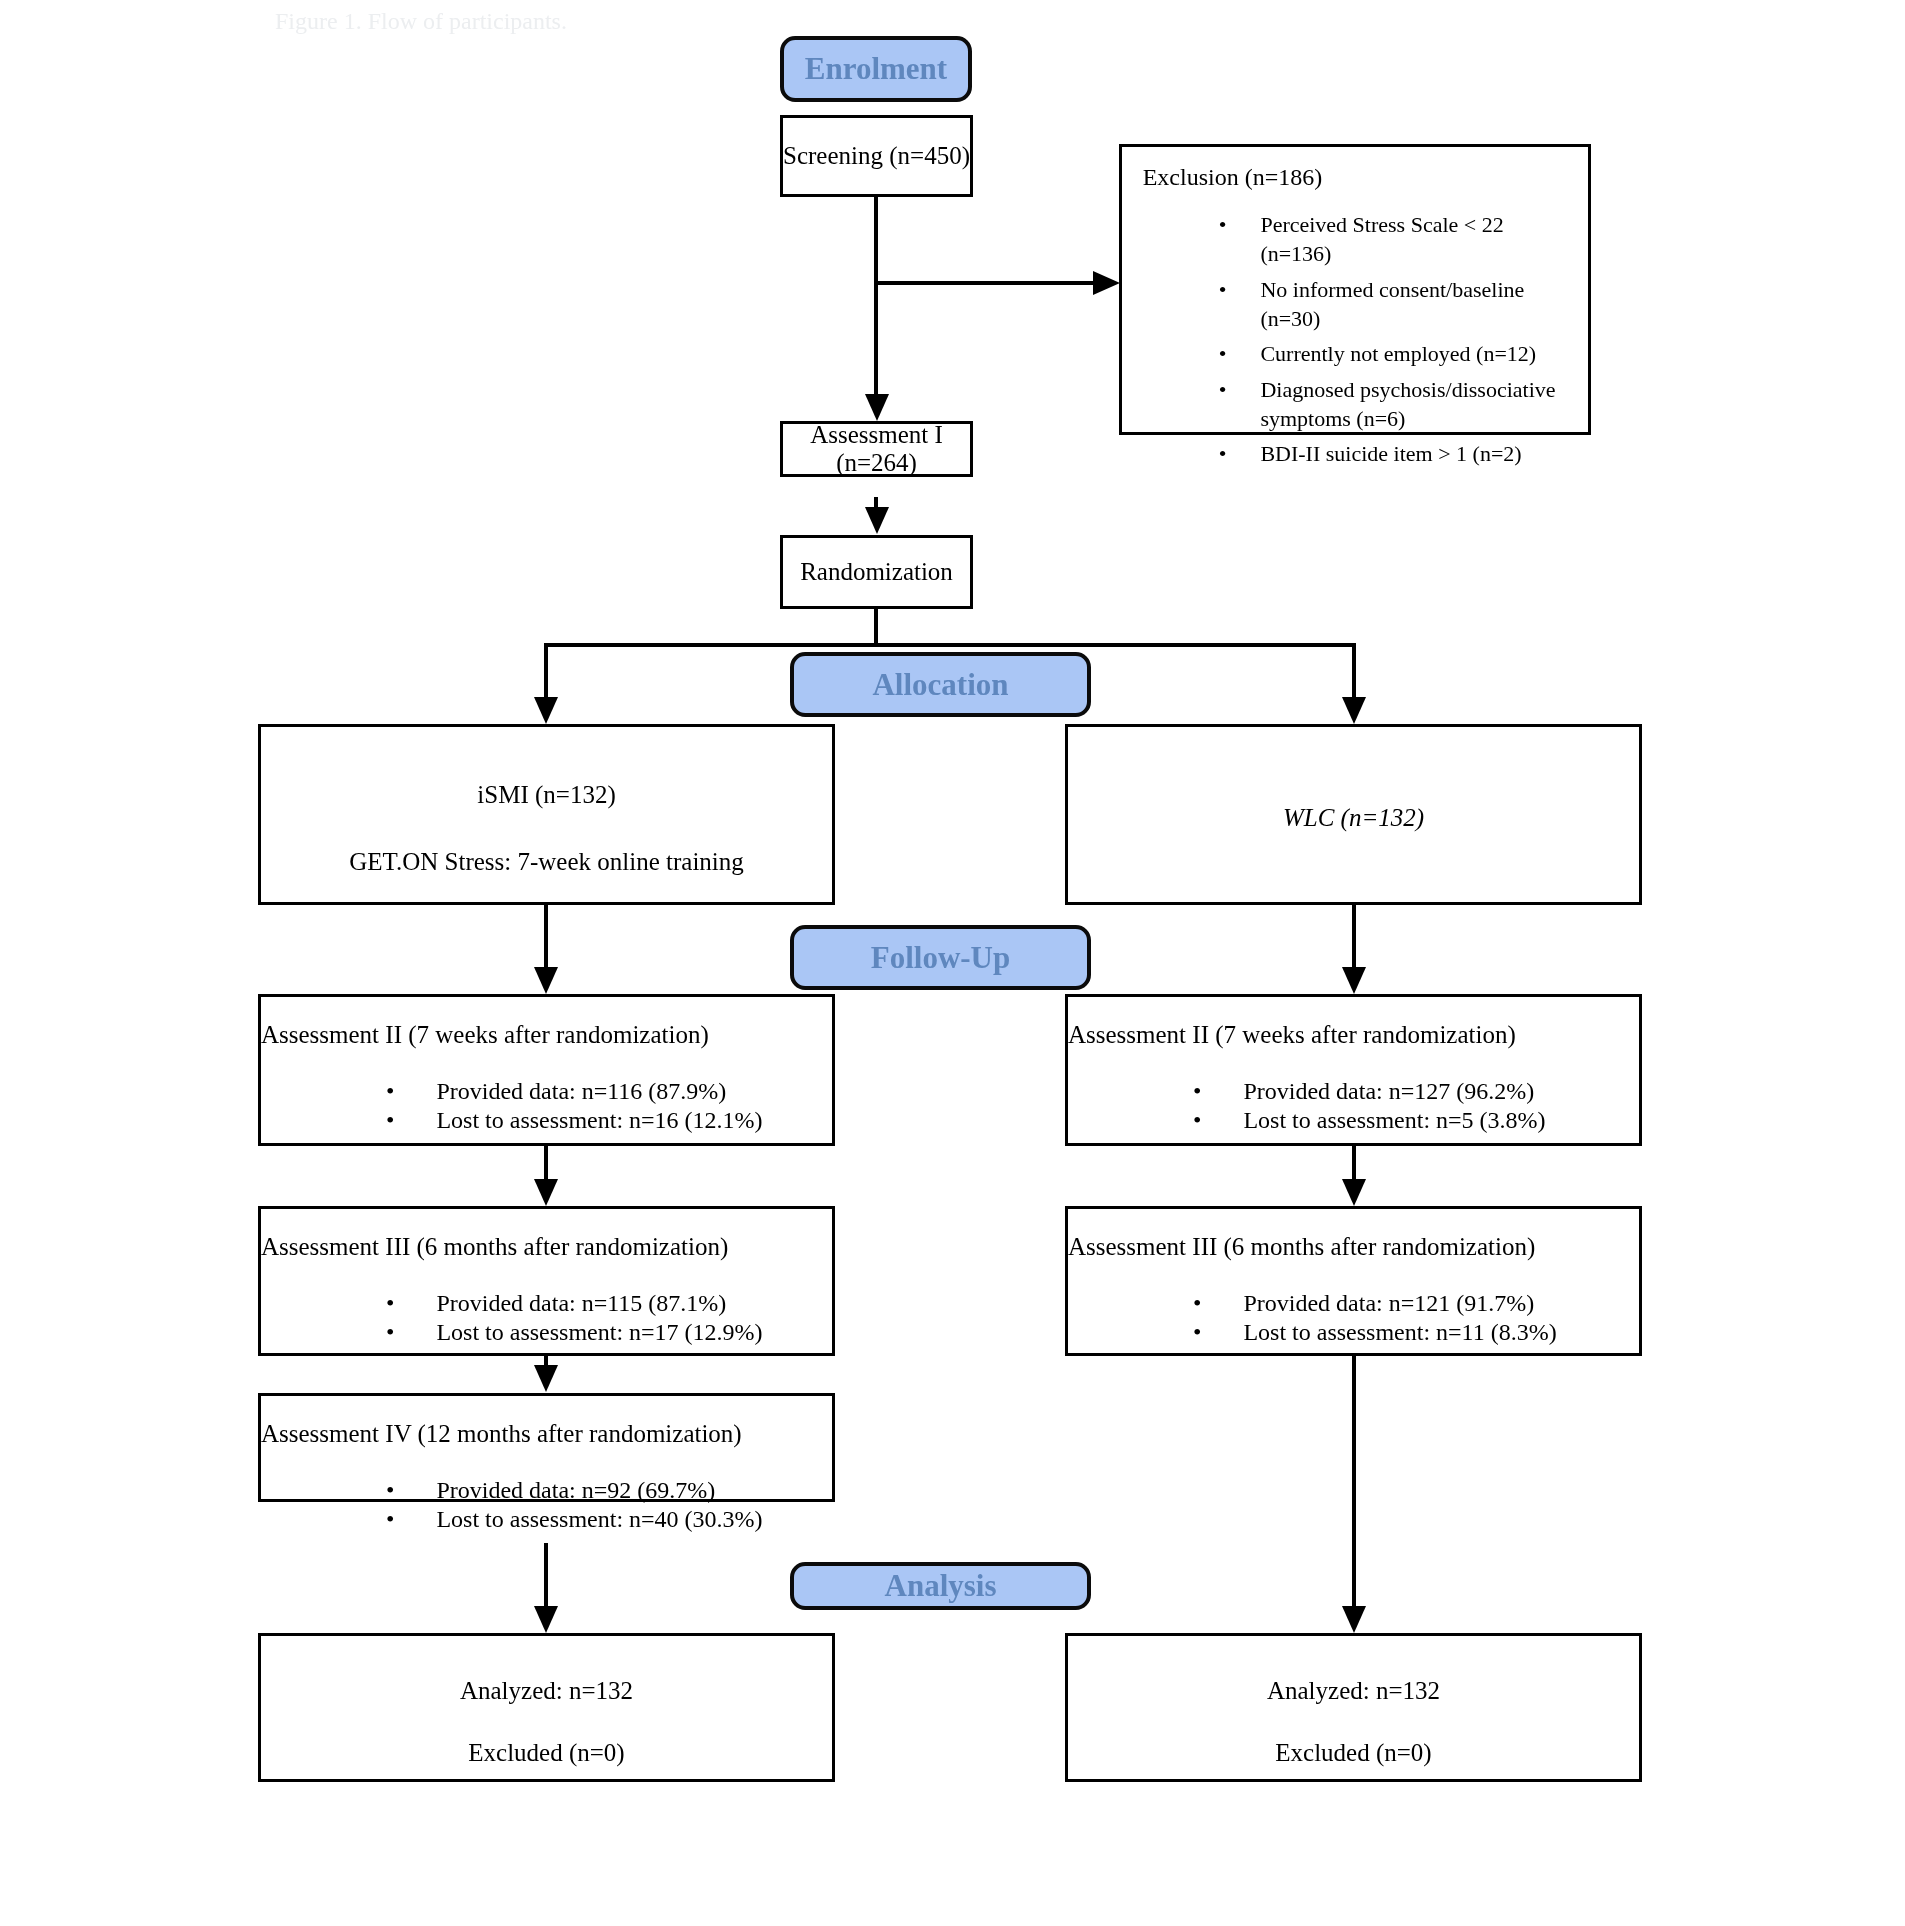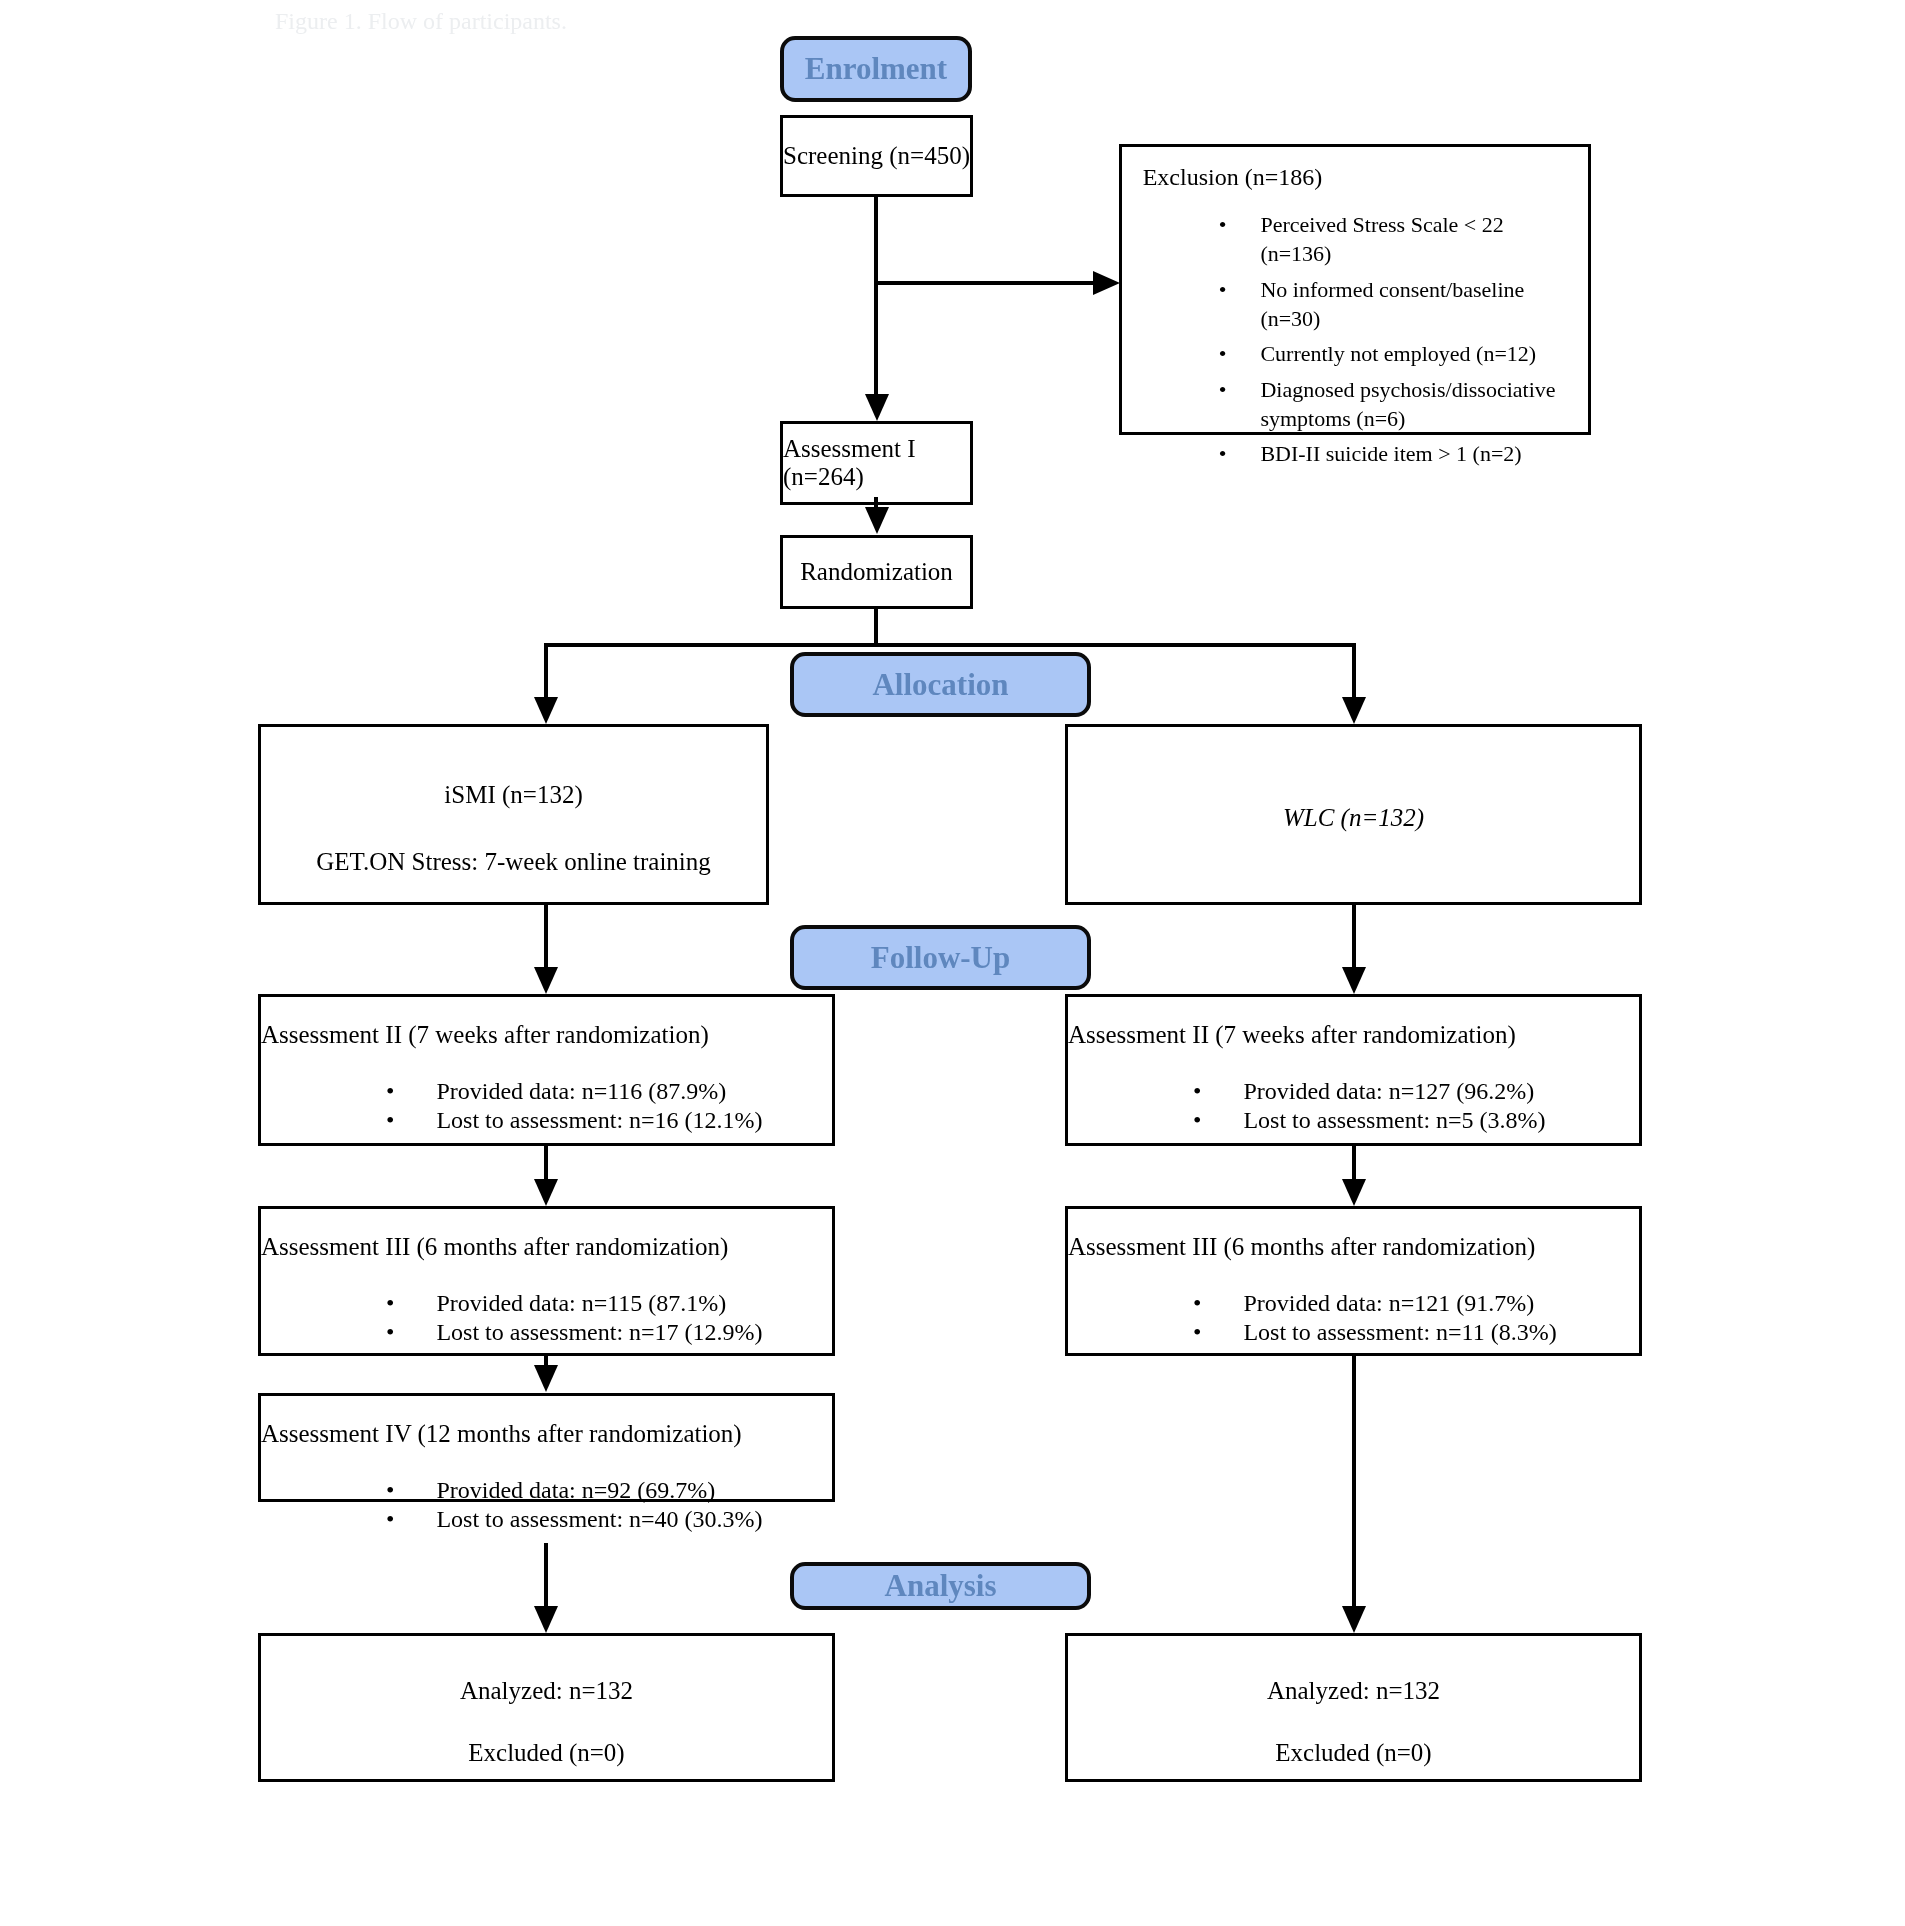--- a/index.html
+++ b/index.html
@@ -66,29 +66,29 @@
       <span class="dot">•</span>
       <span>Diagnosed psychosis/dissociative symptoms (n=6)</span>
     </div>
     <div class="bullet-row">
       <span class="dot">•</span>
       <span>BDI-II suicide item &gt; 1 (n=2)</span>
     </div>
   </div>
 </div>
 
-<div class="box center-box" style="left:780px;top:421px;width:193px;height:84px;">
+<div class="box center-box" style="left:780px;top:421px;width:193px;height:56px;text-align:center;">
   <span>Assessment I (n=264)</span>
 </div>
 
 <div class="box center-box" style="left:780px;top:535px;width:193px;height:74px;">
   <span>Randomization</span>
 </div>
 
-<div class="box alloc" style="left:258px;top:724px;width:511px;height:181px;">
+<div class="box alloc" style="left:258px;top:724px;width:577px;height:181px;">
   <div class="l1">iSMI (n=132)</div>
   <div class="l2">GET.ON Stress: 7-week online training</div>
 </div>
 <div class="box alloc single" style="left:1065px;top:724px;width:577px;height:181px;">
   <div class="l1">WLC (n=132)</div>
 </div>
 
 <div class="box assess" style="left:258px;top:994px;width:577px;height:152px;">
   <div class="title">Assessment II (7 weeks after randomization)</div>
   <div class="bullets">

